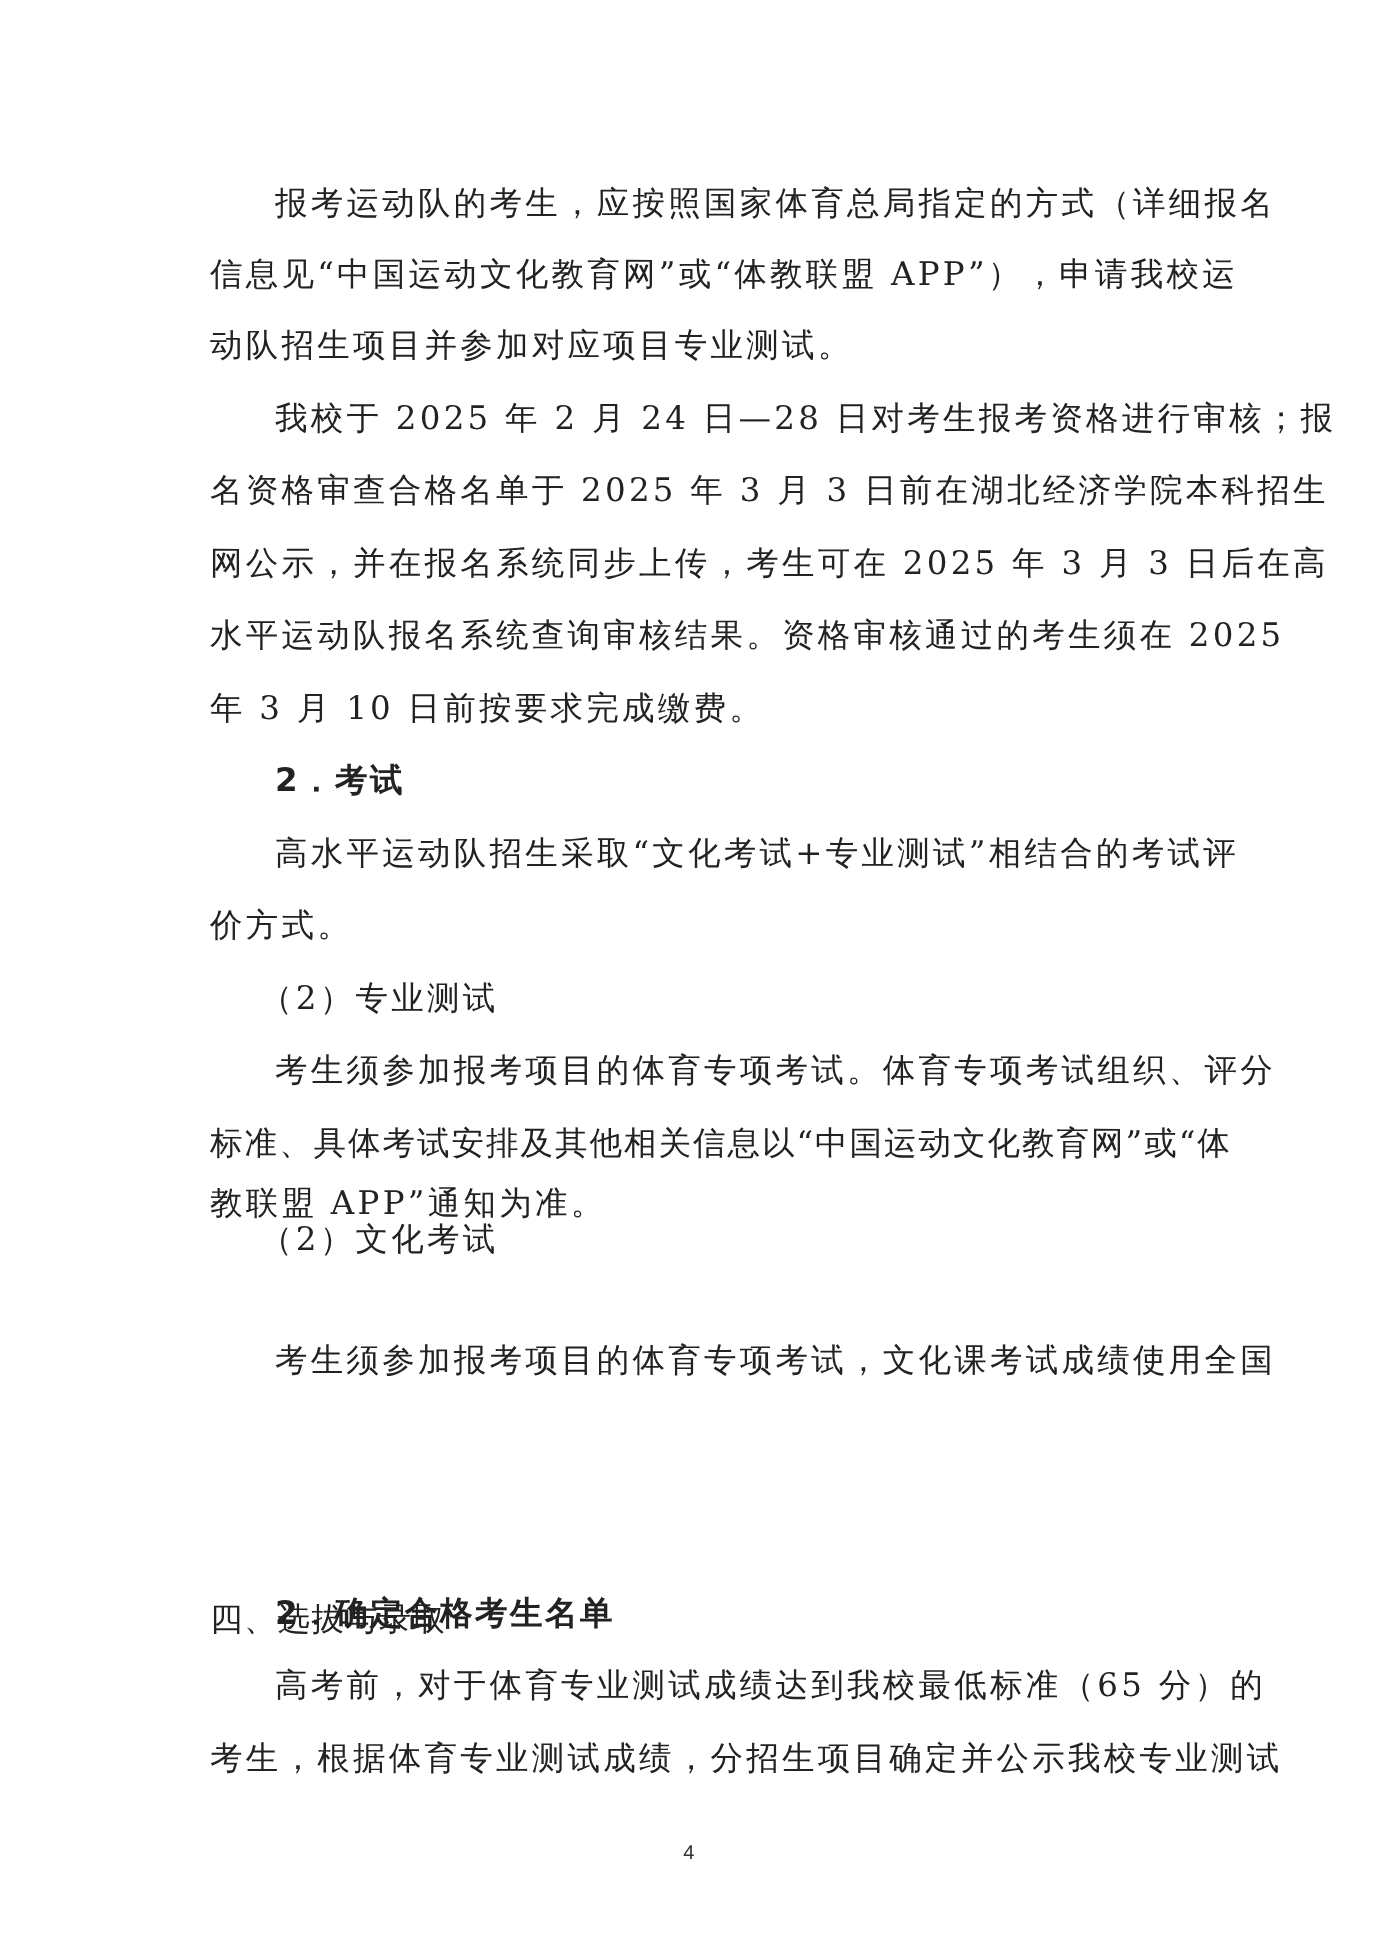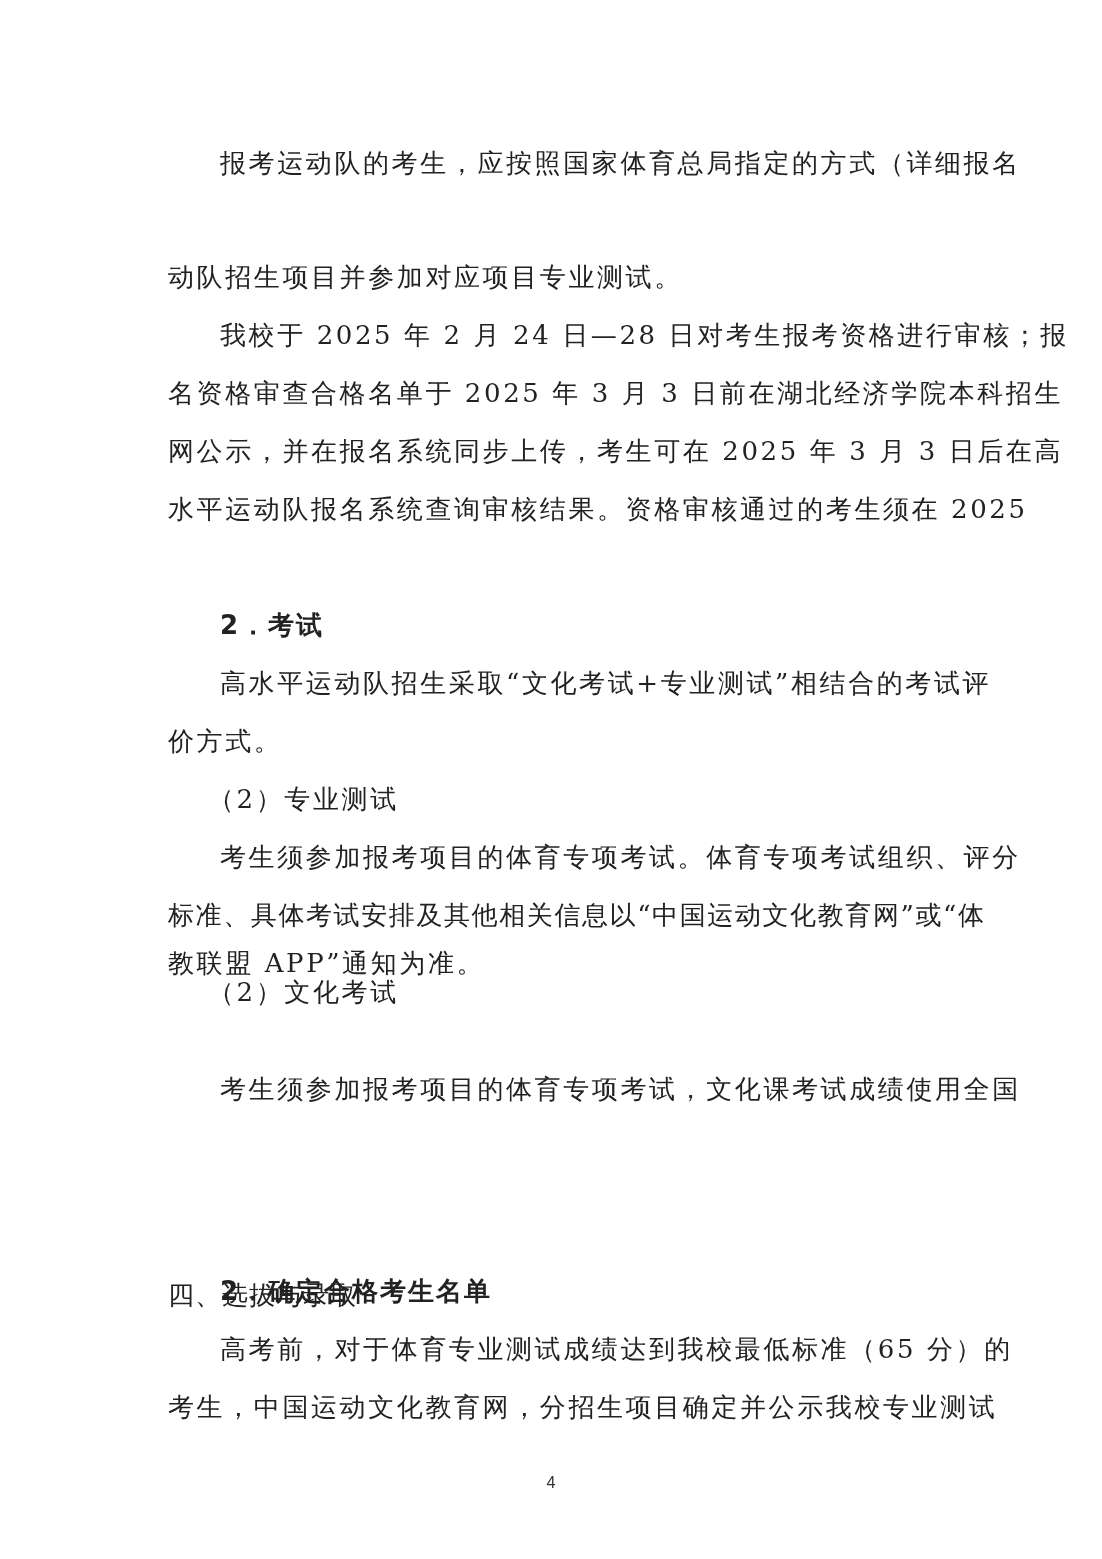--- a/index.html
+++ b/index.html
@@ -12,26 +12,28 @@
     .bold { font-weight: bold; font-family: "DejaVu Sans", "Liberation Sans", sans-serif; letter-spacing: 2px; }
     .pagenum { position: absolute; left: 0; width: 1102px; text-align: center; top: 1474px;
                font-size: 16px; font-family: "Liberation Sans", sans-serif; color: #333; }
   </style>
 </head>
 <body>
 
 <div class="page">
 
   <div class="line indent" style="top:148px">报考运动队的考生，应按照国家体育总局指定的方式（详细报名</div>
+  <div class="line" style="top:205px">信息见“中国运动文化教育网”或“体教联盟 APP”），申请我校运</div>
   <div class="line" style="top:262px">动队招生项目并参加对应项目专业测试。</div>
 
   <div class="line indent" style="top:320px">我校于 2025 年 2 月 24 日—28 日对考生报考资格进行审核；报</div>
   <div class="line" style="top:378px">名资格审查合格名单于 2025 年 3 月 3 日前在湖北经济学院本科招生</div>
   <div class="line" style="top:436px">网公示，并在报名系统同步上传，考生可在 2025 年 3 月 3 日后在高</div>
   <div class="line" style="top:494px">水平运动队报名系统查询审核结果。资格审核通过的考生须在 2025</div>
+  <div class="line" style="top:552px">年 3 月 10 日前按要求完成缴费。</div>
 
   <div class="line indent bold" style="top:610px">2．考试</div>
 
   <div class="line indent" style="top:668px">高水平运动队招生采取“文化考试+专业测试”相结合的考试评</div>
   <div class="line" style="top:726px">价方式。</div>
 
   <div class="line indent" style="top:784px; left:208px">（2）专业测试</div>
 
   <div class="line indent" style="top:842px">考生须参加报考项目的体育专项考试。体育专项考试组织、评分</div>
   <div class="line" style="top:900px; letter-spacing:1.6px">标准、具体考试安排及其他相关信息以“中国运动文化教育网”或“体</div>
@@ -39,16 +41,16 @@
 
   <div class="line indent" style="top:977px; left:208px">（2）文化考试</div>
 
   <div class="line indent" style="top:1074px">考生须参加报考项目的体育专项考试，文化课考试成绩使用全国</div>
 
   <div class="line" style="top:1280px; font-family:Liberation Sans, sans-serif; letter-spacing:1px">四、选拔与录取</div>
 
   <div class="line indent bold" style="top:1276px">2．确定合格考生名单</div>
 
   <div class="line indent" style="top:1334px">高考前，对于体育专业测试成绩达到我校最低标准（65 分）的</div>
-  <div class="line" style="top:1392px">考生，中国运动文化教育网，分招生项目确定并公示我校专业测试</div>
+  <div class="line" style="top:1392px">考生，根据体育专业测试成绩，分招生项目确定并公示我校专业测试</div>
 
   <div class="pagenum">4</div>
 </div>
 
 </body></html>

